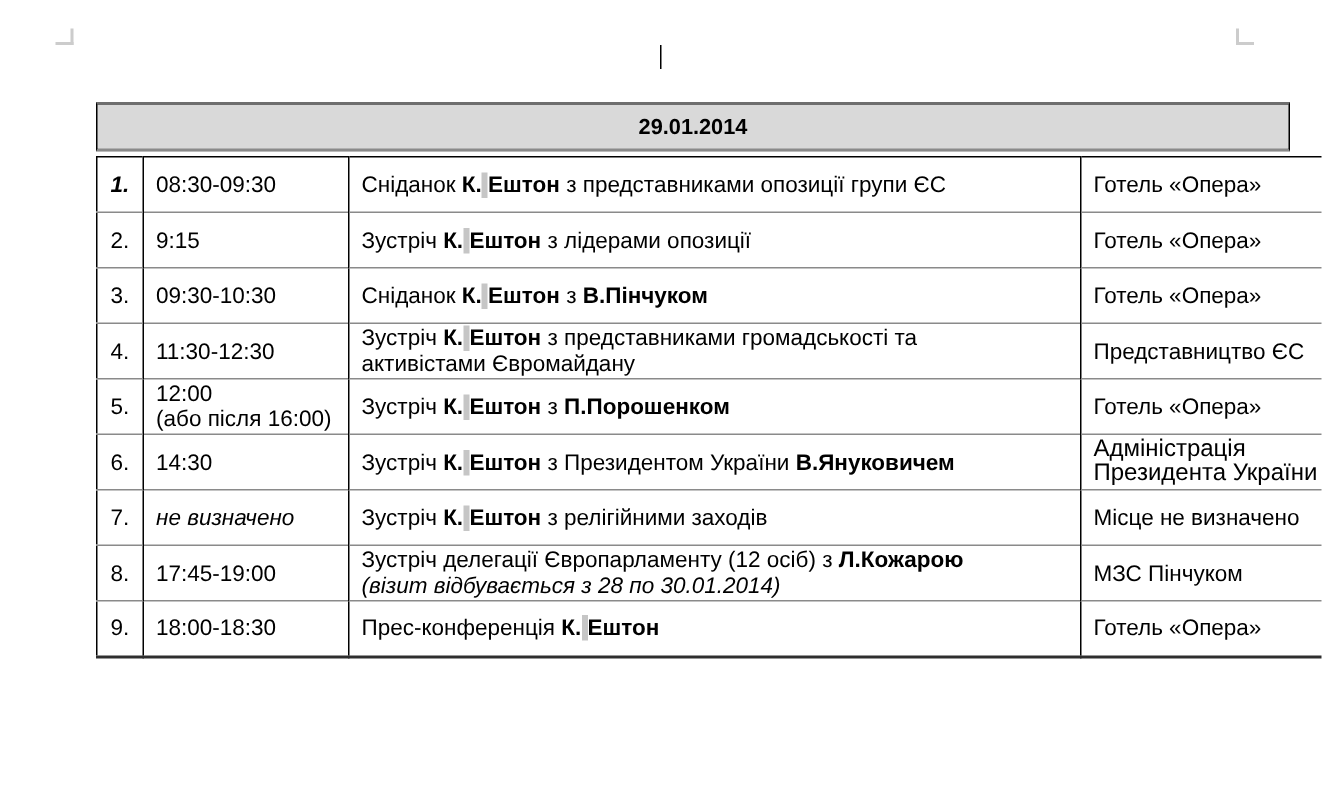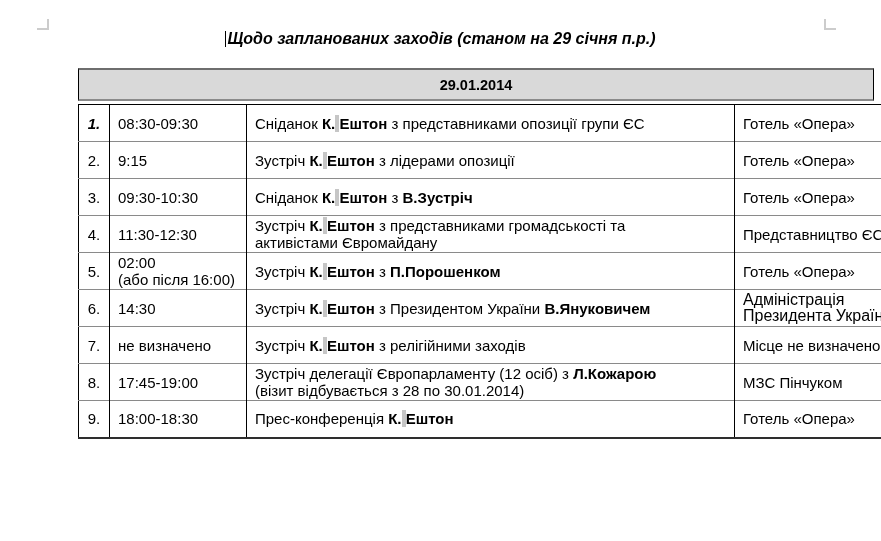--- a/index.html
+++ b/index.html
@@ -17,21 +17,21 @@
     color:#000;
   }
   .corner{position:absolute;width:12px;height:11px;}
   .corner.tl{left:37px;top:19px;border-right:2px solid var(--mark-gray);border-bottom:2px solid var(--mark-gray);}
   .corner.tr{left:824px;top:19px;border-left:2px solid var(--mark-gray);border-bottom:2px solid var(--mark-gray);}
   .title{
     position:absolute;top:30px;left:0;right:0;text-align:center;
     font-size:16px;font-weight:bold;font-style:italic;white-space:nowrap;
   }
   .caret{display:inline-block;width:1px;height:16px;background:#000;vertical-align:-3px;margin-right:1px;}
-  .tablewrap{position:absolute;left:34px;top:68px;width:840px;padding-left:44px;}
+  .tablewrap{position:absolute;left:20px;top:68px;width:840px;padding-left:44px;}
   .thead{
     height:33px;display:flex;align-items:center;justify-content:center;
     background:var(--header-bg);
     border:1px solid var(--border-dark);
     border-top:2px solid #6e6e6e;
     border-bottom:2px solid #8a8a8a;
     font-weight:bold;font-size:14.5px;
     margin-bottom:3px;
   }
   table.grid{
@@ -45,30 +45,30 @@
     border-left:1px solid var(--border-dark);
     border-top:1px solid var(--row-divider);
     padding:1px 8px;vertical-align:middle;overflow:hidden;
   }
   table.grid tr:first-child td{border-top:none;}
   table.grid td.num{border-left:none;text-align:center;padding:1px 2px;}
   td.num.bi{font-weight:bold;font-style:italic;}
   .line{line-height:17px;white-space:nowrap;}
   td.small .line{font-size:16px;line-height:16px;}
   .b{font-weight:bold;}
-  .i{}
+  .i{font-style:italic;}
   .hl{background:var(--nbsp-bg);}
 </style>
 </head>
 <body>
 
 <div class="corner tl"></div>
 <div class="corner tr"></div>
 
-<div class="title"><span class="caret"></span><span>Щодо запланованих заходів (станом на 29 січня п.р.)</span></div>
+<div class="title"><span class="caret"></span></div>
 
 <div class="tablewrap">
   <div class="thead">29.01.2014</div>
   <table class="grid">
     <colgroup>
       <col style="width:31px">
         <col style="width:137px">
         <col style="width:488px">
         <col style="width:184px">
     </colgroup>
@@ -96,21 +96,21 @@
           <td>
             <div class="line"><span class="">Готель «Опера»</span></div>
           </td>
         </tr>
         <tr>
           <td class="num">3.</td>
           <td>
             <div class="line"><span class="">09:30-10:30</span></div>
           </td>
           <td>
-            <div class="line"><span class="">Сніданок </span><span class=" b">К.</span><span class=" hl">&nbsp;</span><span class=" b">Ештон</span><span class=""> з </span><span class=" b">В.Зустріч</span></div>
+            <div class="line"><span class="">Сніданок </span><span class=" b">К.</span><span class=" hl">&nbsp;</span><span class=" b">Ештон</span><span class=""> з </span><span class=" b">В.Пінчуком</span></div>
           </td>
           <td>
             <div class="line"><span class="">Готель «Опера»</span></div>
           </td>
         </tr>
         <tr>
           <td class="num">4.</td>
           <td>
             <div class="line"><span class="">11:30-12:30</span></div>
           </td>
@@ -118,21 +118,21 @@
             <div class="line"><span class="">Зустріч </span><span class=" b">К.</span><span class=" hl">&nbsp;</span><span class=" b">Ештон</span><span class=""> з представниками громадськості та</span></div>
             <div class="line"><span class="">активістами Євромайдану</span></div>
           </td>
           <td>
             <div class="line"><span class="">Представництво ЄС</span></div>
           </td>
         </tr>
         <tr>
           <td class="num">5.</td>
           <td>
-            <div class="line"><span class="">02:00</span></div>
+            <div class="line"><span class="">12:00</span></div>
             <div class="line"><span class="">(або після 16:00)</span></div>
           </td>
           <td>
             <div class="line"><span class="">Зустріч </span><span class=" b">К.</span><span class=" hl">&nbsp;</span><span class=" b">Ештон</span><span class=""> з </span><span class=" b">П.Порошенком</span></div>
           </td>
           <td>
             <div class="line"><span class="">Готель «Опера»</span></div>
           </td>
         </tr>
         <tr>

